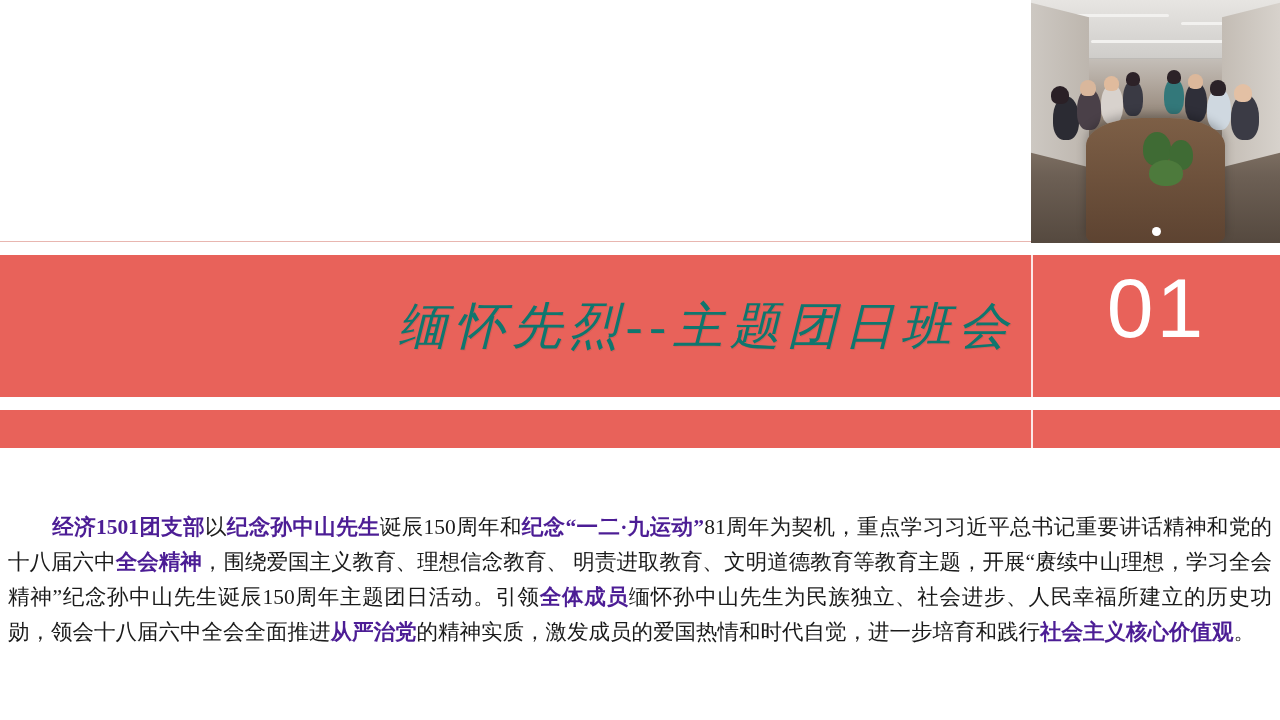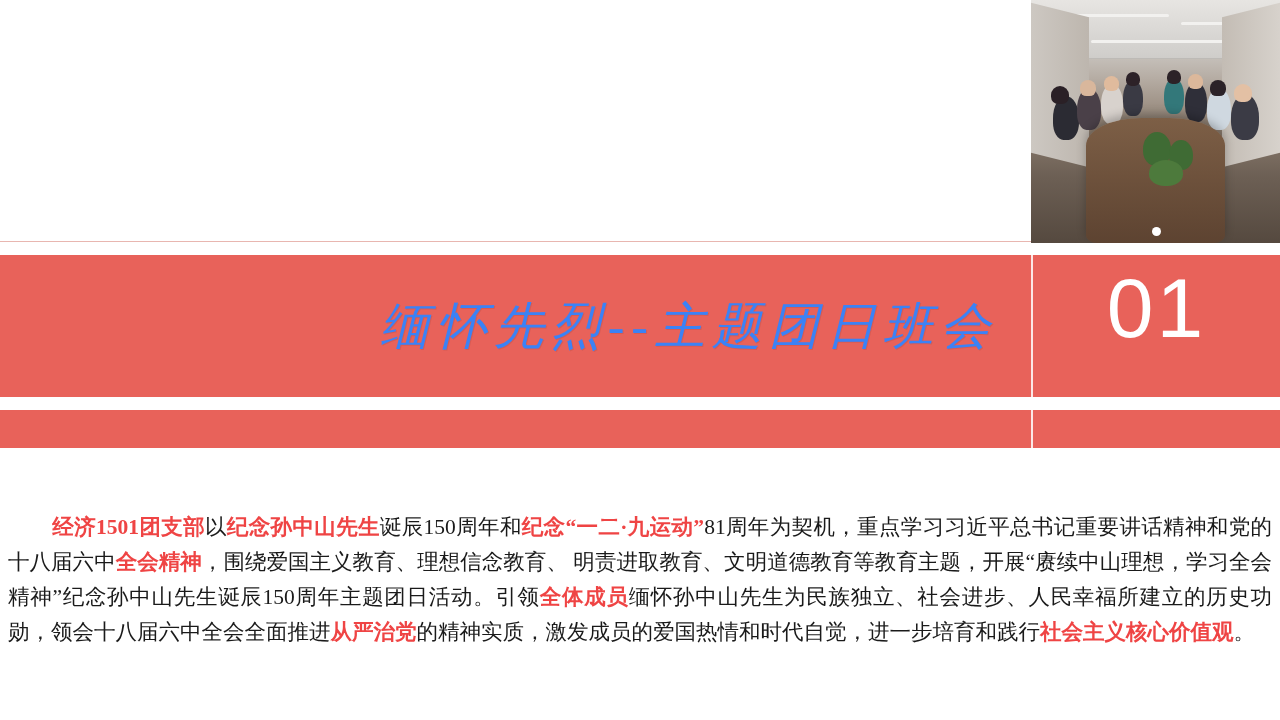--- a/index.html
+++ b/index.html
@@ -115,23 +115,23 @@
   }
   .band-title {
     position: absolute;
     left: 0;
     top: 255px;
     width: 1031px;
     height: 142px;
     display: flex;
     align-items: center;
     justify-content: flex-end;
-    padding-right: 34px;
+    padding-right: 16px;
     box-sizing: border-box;
-    color: #3b82f6;
+    color: #0f766e;
     font-family: "Liberation Serif", "DejaVu Serif", serif;
     font-size: 50px;
     font-style: italic;
     letter-spacing: 7px;
     font-weight: 400;
     text-shadow: 1px 1px 0 rgba(0,0,0,0.07);
   }
   .band-number {
     position: absolute;
     left: 1033px;
@@ -175,21 +175,21 @@
     width: 1264px;
     font-size: 21.5px;
     line-height: 35px;
     color: #1a1a1a;
     text-align: justify;
     text-justify: inter-ideograph;
     font-family: "Liberation Serif", "DejaVu Serif", serif;
   }
   .body-text .indent { display: inline-block; width: 44px; }
   .hi {
-    color: #ef4444;
+    color: #4c1d95;
     font-weight: bold;
     margin-top: 44px;
   }
 </style>
 </head>
 <body>
 
 <div class="photo">
   <div class="room"></div>
   <div class="ceiling"></div>

